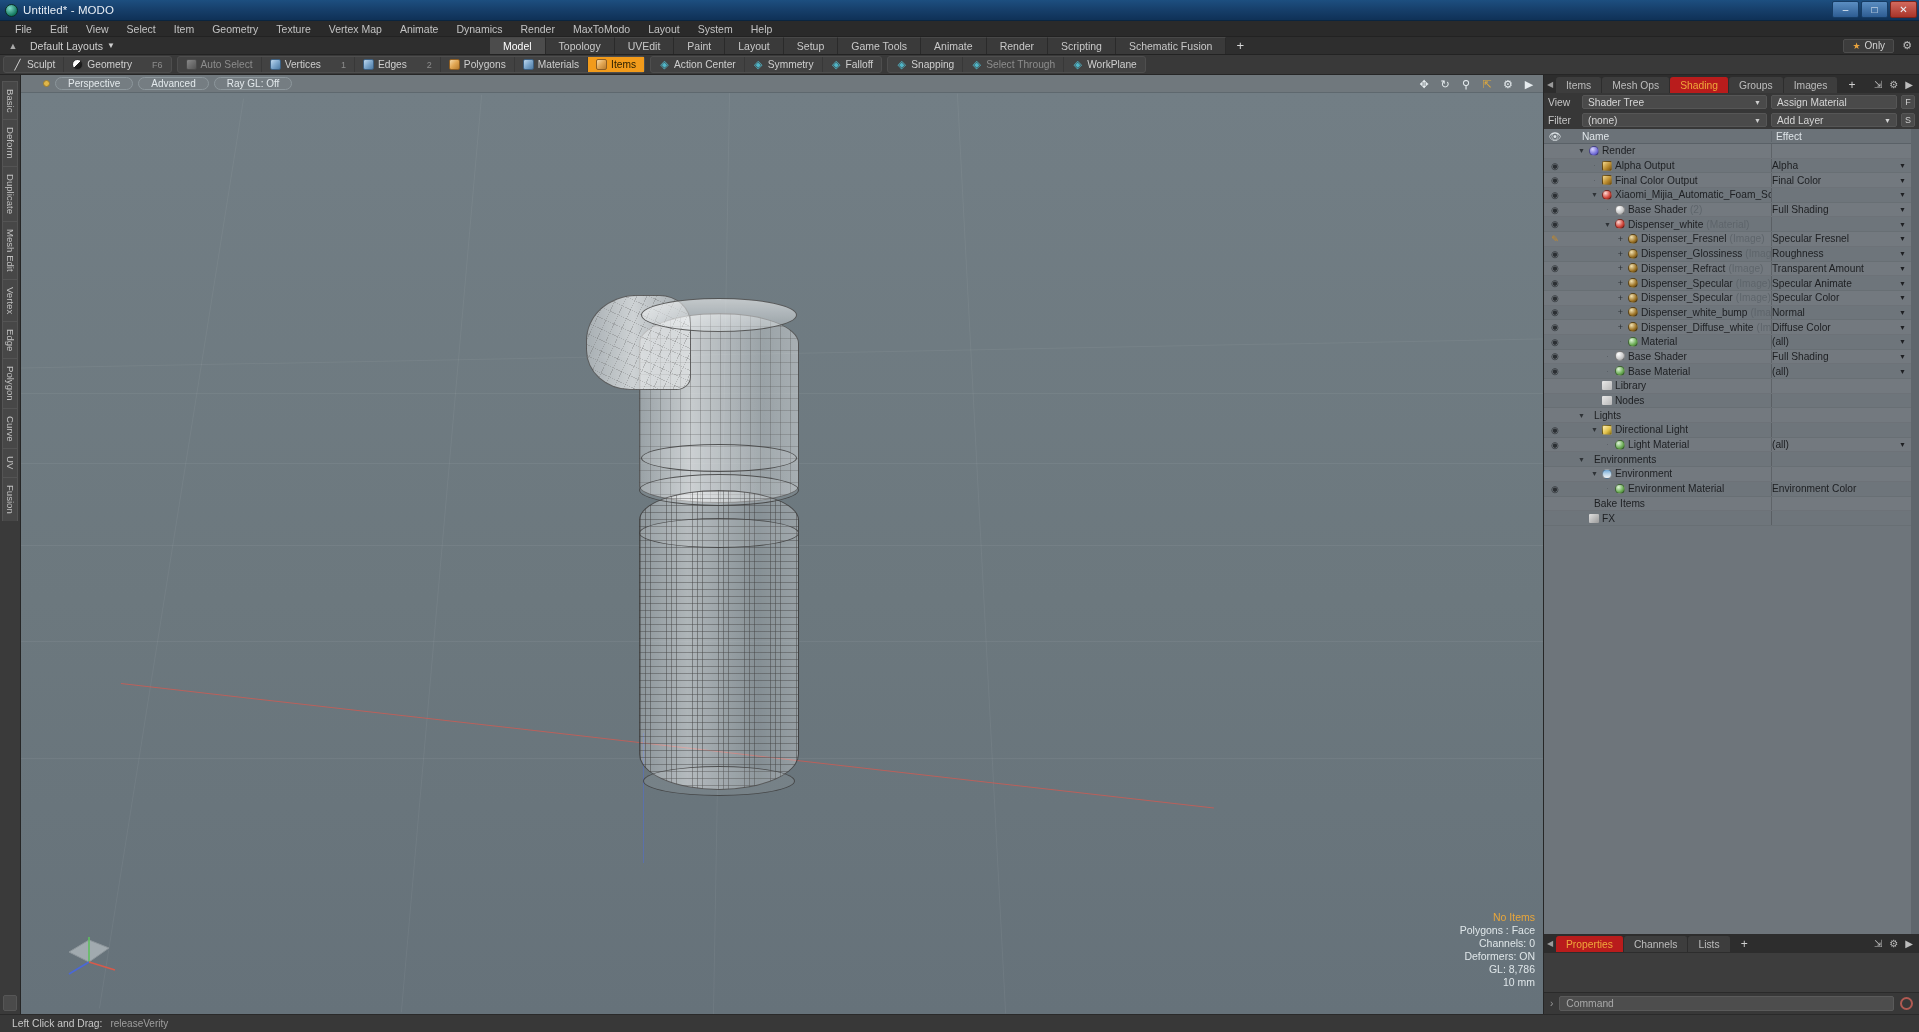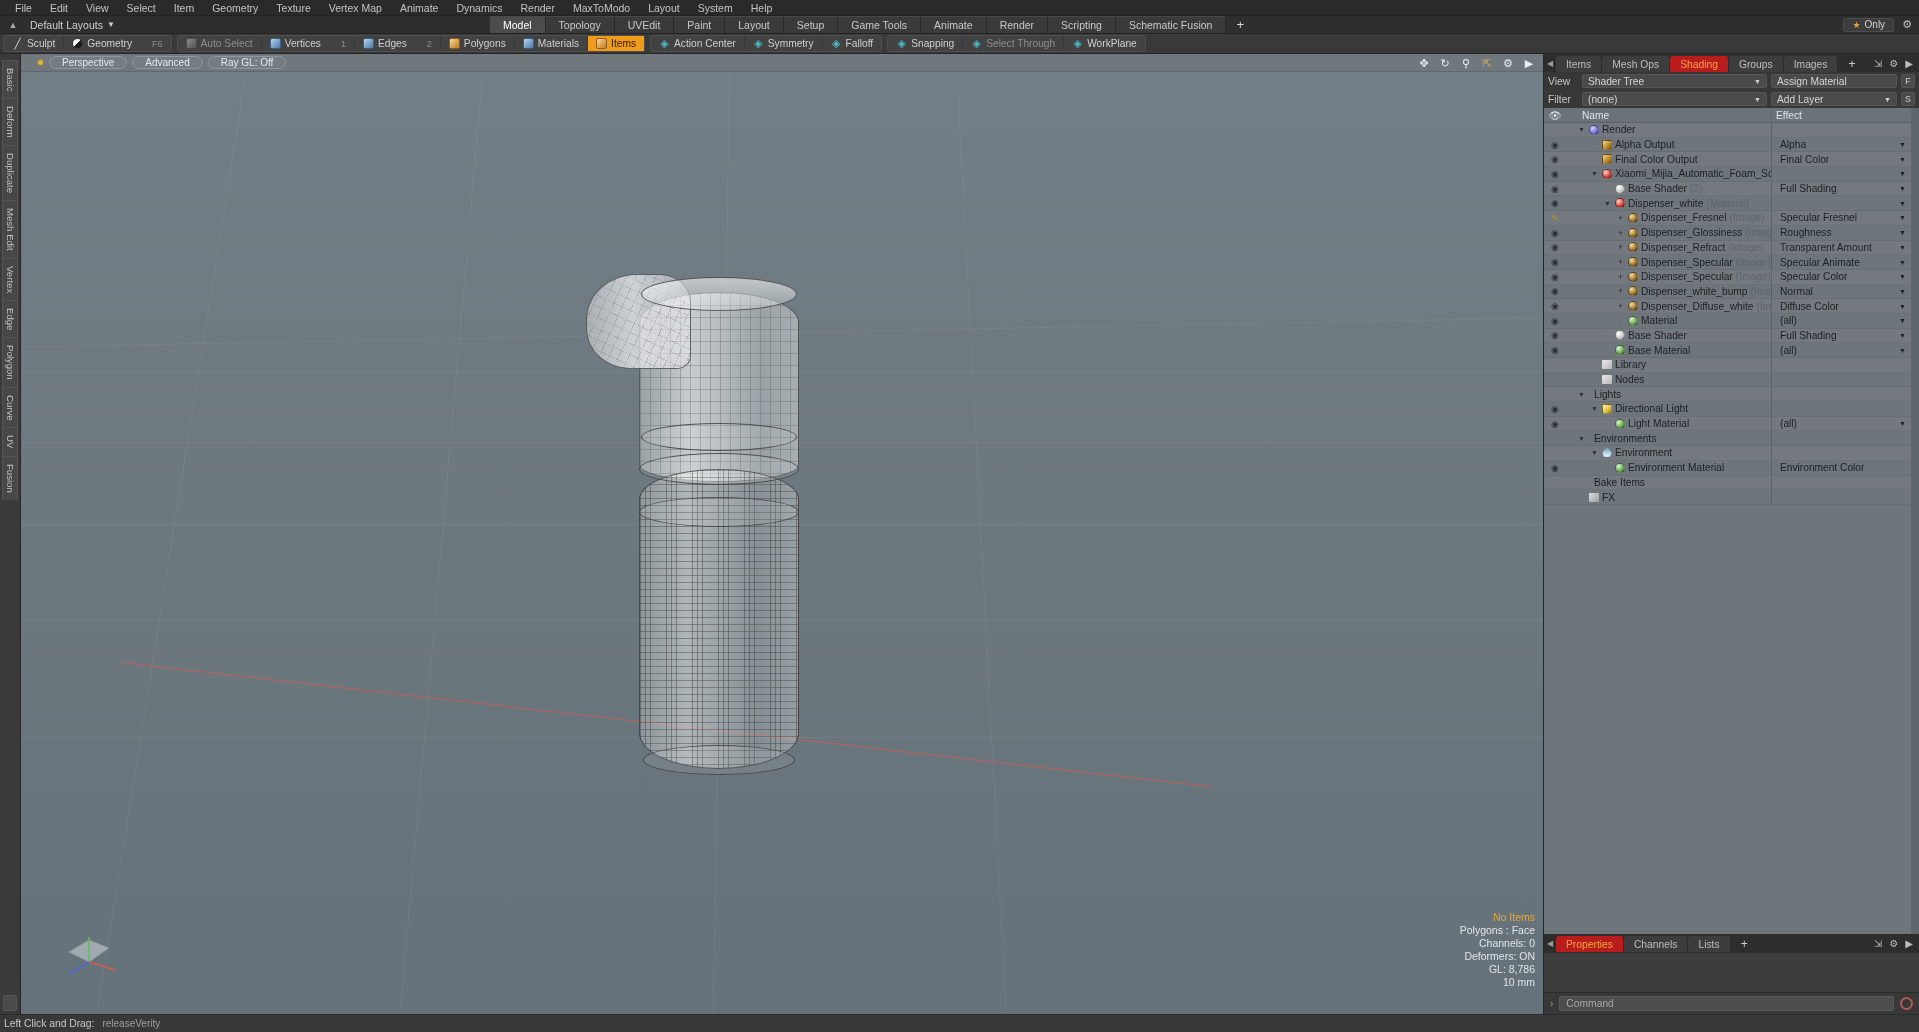--- a/index.html
+++ b/index.html
@@ -139,21 +139,21 @@
     border-radius: 0 0 0 0;
   }
   .vtab:first-of-type { margin-top: 2px; }
   .vspacer { flex: 1; }
   .vbox { height: 16px; margin: 3px 3px; background: #4a4a4a; border: 1px solid #565656; border-radius: 2px;}
 
   
   .viewwrap { flex: 1; position: relative; background: #6e7a80; min-width: 0; display: flex; flex-direction: column; }
   .vp-header {
     height: 18px; flex: 0 0 18px; background: #70787d;
-    display: flex; align-items: center; padding-left: 16px; gap: 5px;
+    display: flex; align-items: center; padding-left: 22px; gap: 5px;
     position: relative; border-bottom: 1px solid #5e686e;
   }
   .vp-dot { width: 7px; height: 7px; border-radius: 50%; background: #e0b64a; border: 1px solid #9b7d2c; }
   .vp-pill {
     height: 13px; padding: 0 12px; border: 1px solid #8d979c; border-radius: 7px;
     color: #e3e9ec; font-size: 10px; display: flex; align-items: center;
     background: rgba(255,255,255,0.04);
   }
   .vp-icons { position: absolute; right: 8px; top: 0; height: 18px; display: flex; align-items: center; gap: 9px; color: #e6ecef; font-size: 11px; }
   .vp-ico { width: 12px; text-align: center; line-height: 1; }
@@ -264,21 +264,21 @@
   .tree-rows { flex: 1; overflow: hidden; }
   .trow {
     height: 14.7px; display: flex; align-items: center;
     font-size: 10.2px; color: #1d1f22; border-bottom: 1px solid rgba(0,0,0,0.05);
   }
   .trow:nth-child(odd) { background: rgba(255,255,255,0.035); }
   .t-eye { width: 22px; flex: 0 0 22px; text-align: center; color: #2b2f33; font-size: 9px; }
   .t-name { flex: 1; display: flex; align-items: center; gap: 3px; overflow: hidden; white-space: nowrap; }
   .t-eff {
     width: 140px; flex: 0 0 140px; border-left: 1px solid rgba(0,0,0,0.18);
-    padding-left: 8px; display: flex; align-items: center; color: #1d1f22;
+    padding-left: 0; display: flex; align-items: center; color: #1d1f22;
     height: 100%;
   }
   .t-eff .cv { margin-left: auto; margin-right: 5px; font-size: 7px; }
   .t-dim { color: #5e656b; }
   .twist { width: 9px; flex: 0 0 9px; text-align: center; font-size: 7px; color: #2e3236; }
   .tplus { width: 9px; flex: 0 0 9px; text-align: center; font-size: 9px; color: #2e3236; }
   .tdash { width: 9px; flex: 0 0 9px; text-align: center; font-size: 8px; color: #555b60; }
   .ind { flex: 0 0 auto; }
   .ic {
     width: 10px; height: 10px; flex: 0 0 10px; border-radius: 50%;
@@ -310,31 +310,40 @@
   .cmd-gt { color: #9a9a9a; font-size: 10px; }
   .cmd-input {
     flex: 1; height: 15px; background: #4d4d4d; border: 1px solid #5a5a5a; border-radius: 2px;
     color: #a8a8a8; font-size: 10.3px; display: flex; align-items: center; padding: 0 6px;
   }
   .cmd-rec { width: 13px; height: 13px; border-radius: 50%; border: 2px solid #b05a52; }
 
   
   .statusbar {
     height: 18px; flex: 0 0 18px; background: #383838;
-    display: flex; align-items: center; padding-left: 4px; gap: 8px;
+    display: flex; align-items: center; padding-left: 12px; gap: 8px;
     border-top: 1px solid #2a2a2a;
   }
   .st-lbl { color: #c8c8c8; font-size: 10.3px; }
   .st-val { color: #9f9f9f; font-size: 10px; }
 </style>
 </head>
 <body>
 
 <div class="app">
 
+  <div class="titlebar">
+    <div class="title-ico"></div>
+    <span class="title-text">Untitled* - MODO</span>
+    <div class="win-btns">
+      <div class="win-btn">–</div>
+      <div class="win-btn">□</div>
+      <div class="win-btn close">✕</div>
+    </div>
+  </div>
 
   <div class="menubar" id="menubar">
       <div class="menu-item">File</div>
       <div class="menu-item">Edit</div>
       <div class="menu-item">View</div>
       <div class="menu-item">Select</div>
       <div class="menu-item">Item</div>
       <div class="menu-item">Geometry</div>
       <div class="menu-item">Texture</div>
       <div class="menu-item">Vertex Map</div>

